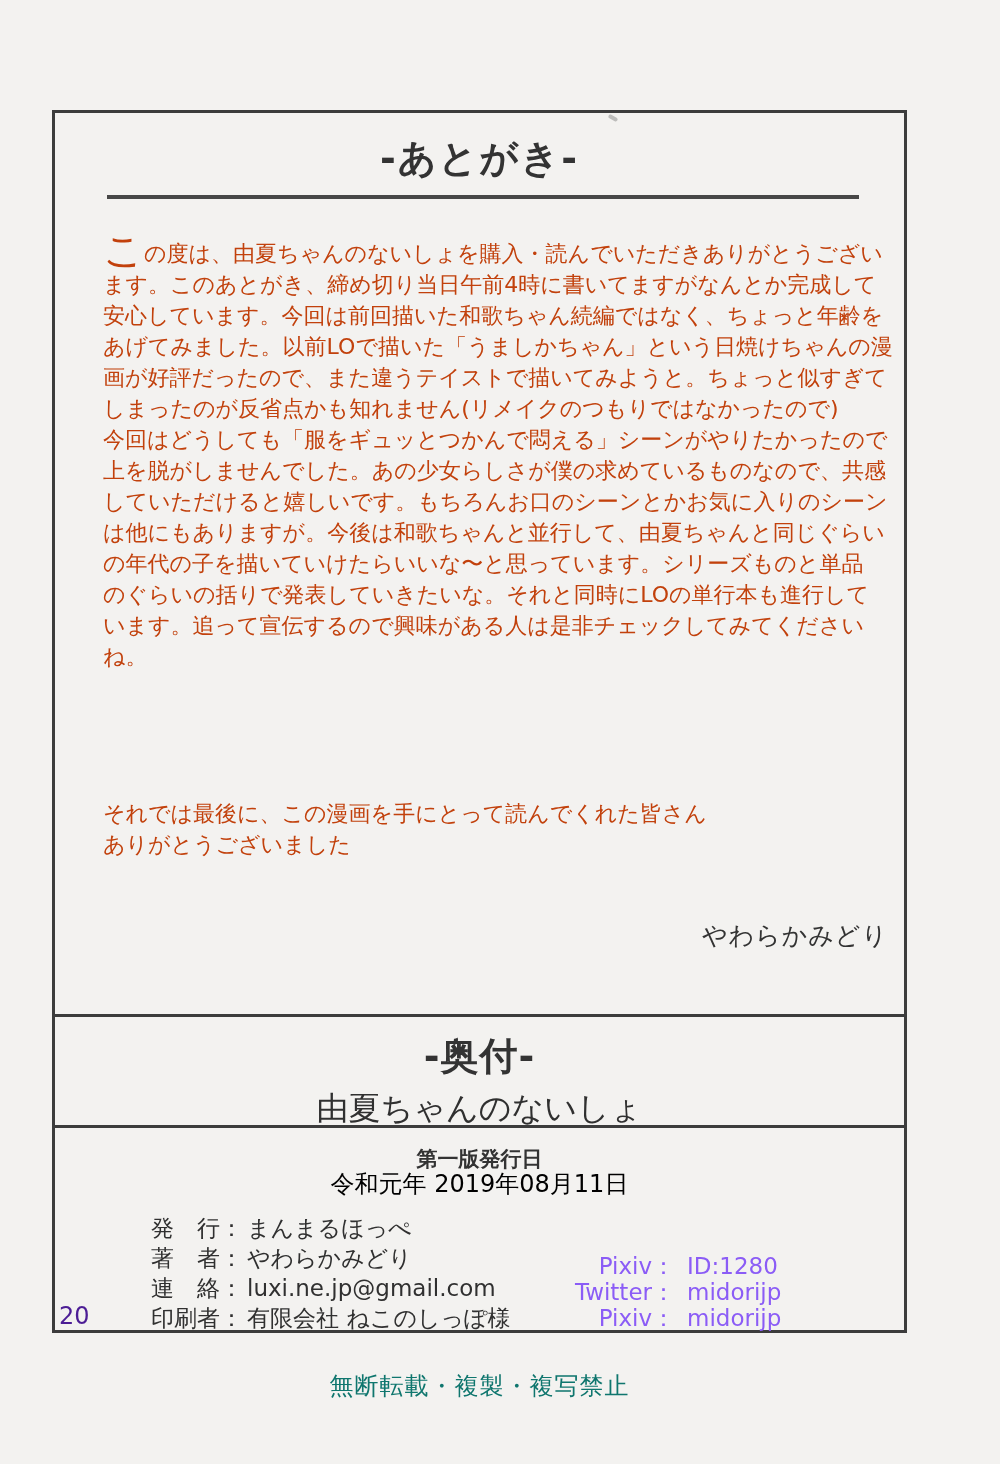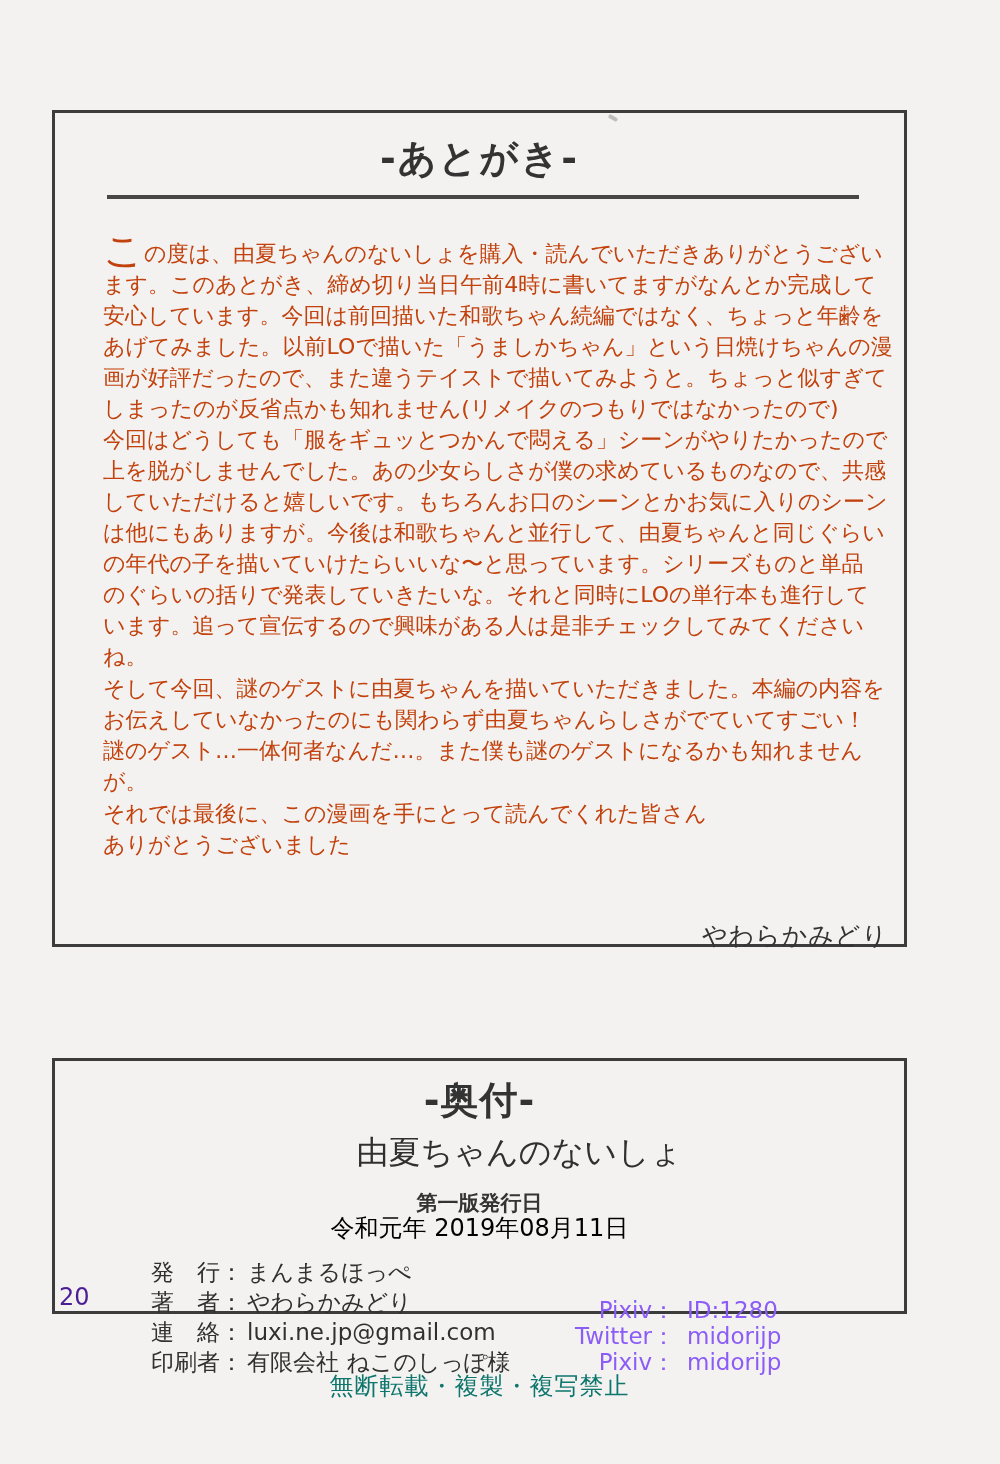--- a/index.html
+++ b/index.html
@@ -11,21 +11,21 @@
     font-family:"DejaVu Sans","Liberation Sans",sans-serif;
     color:#2e2e2e;
     overflow:hidden;
   }
   .box {
     position:absolute;
     border:3px solid #3c3c3c;
     background:transparent;
   }
   
-  .atogaki { left:52px; top:110px; width:855px; height:837px; }
+  .atogaki { left:52px; top:110px; width:855px; height:1018px; }
   .aw-title {
     position:absolute; left:0; top:20px; width:100%;
     text-align:center;
     font-size:38px; font-weight:bold; letter-spacing:2px;
     color:#333;
   }
   .aw-rule {
     position:absolute; left:52px; top:82px;
     width:752px; height:4px; background:#474747;
   }
@@ -41,29 +41,29 @@
   .p3 { top:685px; }
   .dropcap {
     font-size:40px; line-height:31px; vertical-align:-3px;
     font-weight:500;
   }
   .aw-sig {
     position:absolute; right:16px; top:806px;
     font-size:25px; color:#333; letter-spacing:1px;
   }
   
-  .okuzuke { left:52px; top:1058px; width:855px; height:256px;text-decoration:underline; }
+  .okuzuke { left:52px; top:1014px; width:855px; height:319px;text-decoration:underline; }
   .ok-title {
     position:absolute; left:0; top:14px; width:100%;
     text-align:center; font-size:38px; font-weight:bold; color:#333;
     letter-spacing:1px;
   }
   .ok-book {
     position:absolute; left:0; top:70px; width:100%;
-    text-align:center; font-size:32px; font-weight:500; color:#303030;margin-left:40px;
+    text-align:center; font-size:32px; font-weight:500; color:#303030;
   }
   .ok-edition {
     position:absolute; left:0; top:128px; width:100%;
     text-align:center; font-size:21px; font-weight:bold; color:#333;
   }
   .ok-date {
     position:absolute; left:0; top:151px; width:100%;
     text-align:center; font-size:24px; color:#000000;
   }
   .ok-info {
@@ -114,23 +114,20 @@
 画が好評だったので、また違うテイストで描いてみようと。ちょっと似すぎて
 しまったのが反省点かも知れません(リメイクのつもりではなかったので)
 今回はどうしても「服をギュッとつかんで悶える」シーンがやりたかったので
 上を脱がしませんでした。あの少女らしさが僕の求めているものなので、共感
 していただけると嬉しいです。もちろんお口のシーンとかお気に入りのシーン
 は他にもありますが。今後は和歌ちゃんと並行して、由夏ちゃんと同じぐらい
 の年代の子を描いていけたらいいな〜と思っています。シリーズものと単品
 のぐらいの括りで発表していきたいな。それと同時にLOの単行本も進行して
 います。追って宣伝するので興味がある人は是非チェックしてみてくださいね。</span></div>
 
-    <div class="aw-body p2">そして今回、謎のゲストに由夏ちゃんを描いていただきました。本編の内容を
-お伝えしていなかったのにも関わらず由夏ちゃんらしさがでていてすごい！
-謎のゲスト…一体何者なんだ…。また僕も謎のゲストになるかも知れませんが。</div>
 
     <div class="aw-body p3">それでは最後に、この漫画を手にとって読んでくれた皆さん
 ありがとうございました</div>
 
     <div class="aw-sig">やわらかみどり</div>
   </section>
 
   <section class="box okuzuke">
     <h2 class="ok-title">-奥付-</h2>
     <div class="ok-book">由夏ちゃんのないしょ</div>

